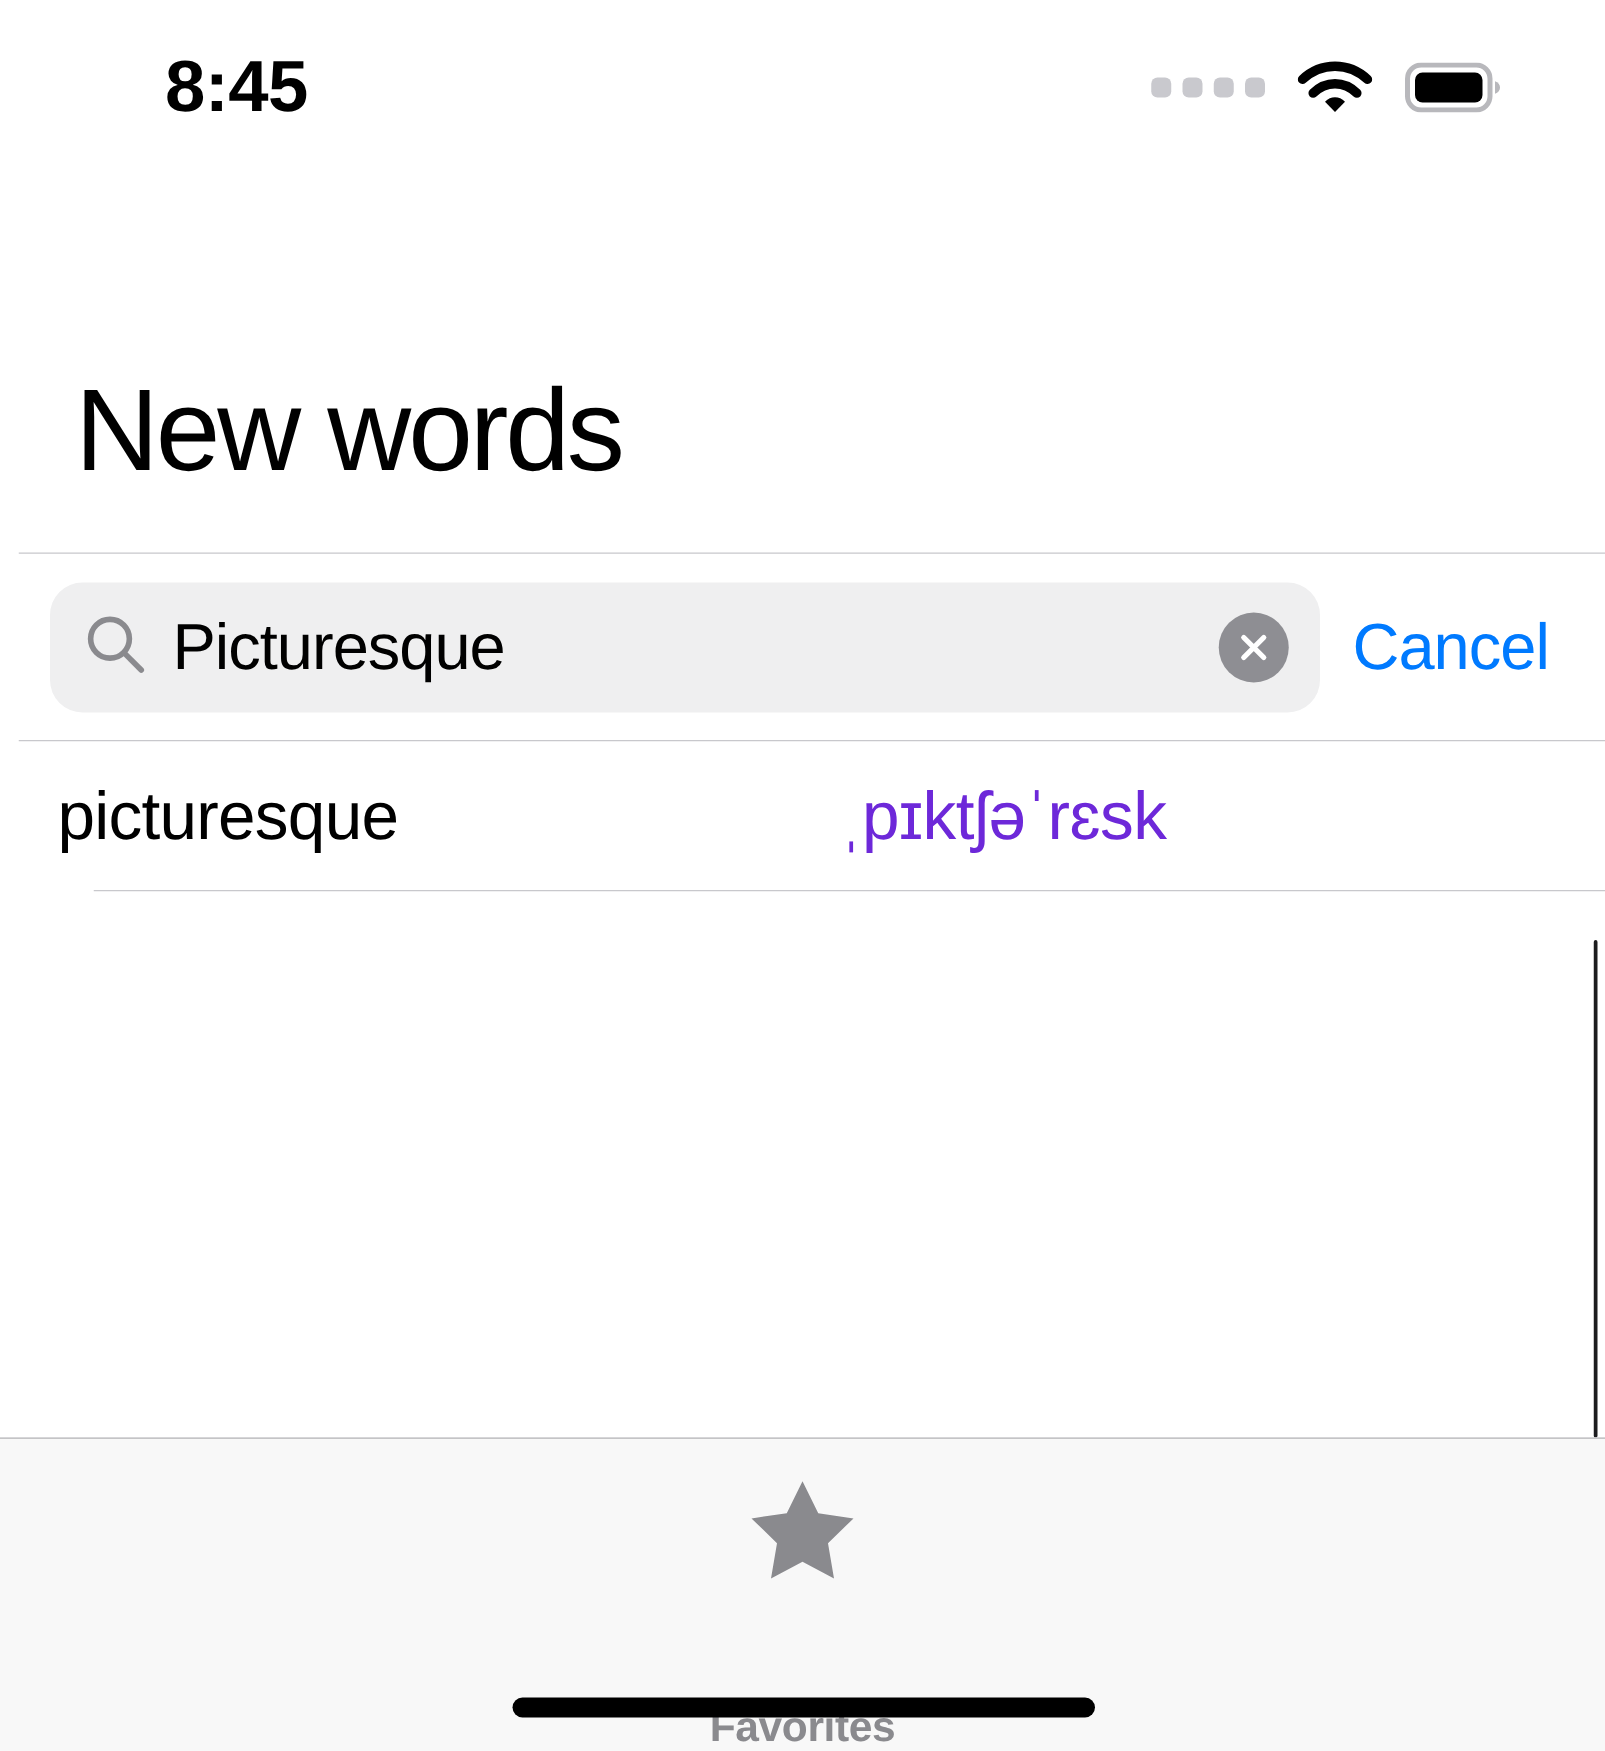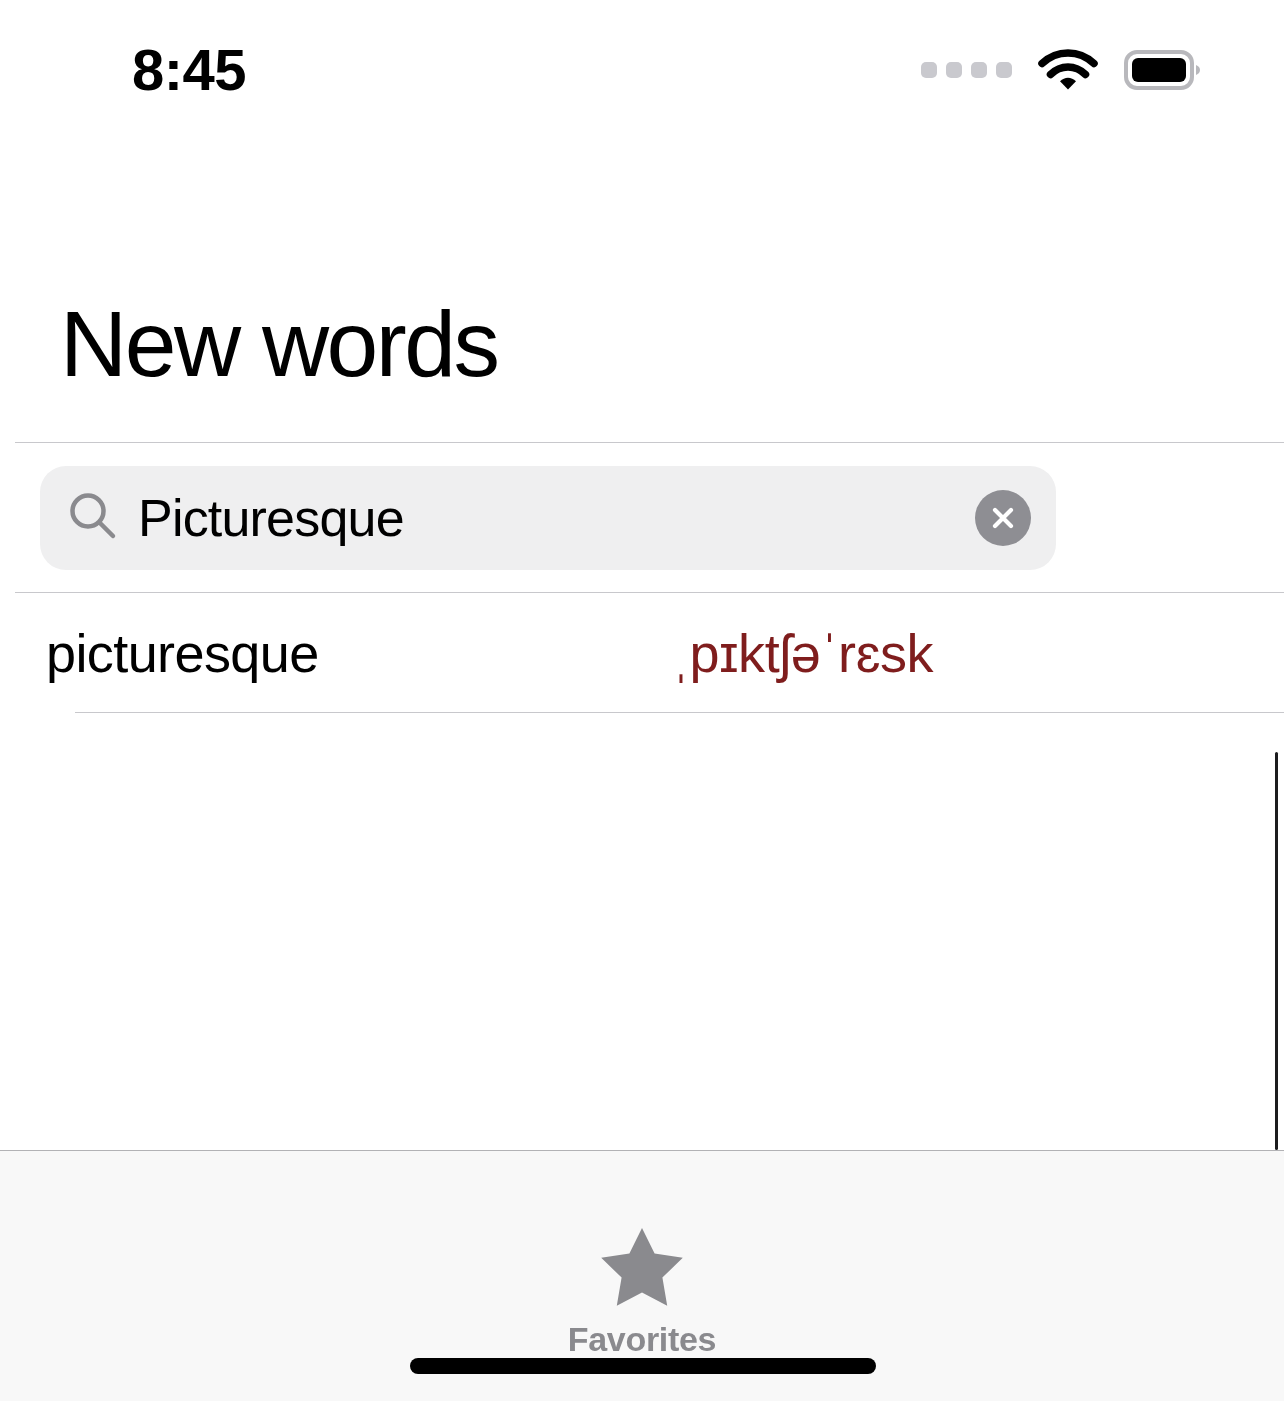--- a/index.html
+++ b/index.html
@@ -104,21 +104,21 @@
     display:flex; align-items:center;
     cursor:pointer;
   }
   .result-word {
     position:absolute; left:46px;
     font-size:54px; color:#000;
     letter-spacing:-0.6px; line-height:60px;
   }
   .result-ipa {
     position:absolute; left:672px;
-    font-size:54px; color:#7f1d1d;
+    font-size:54px; color:#6d28d9;
     letter-spacing:-0.4px; line-height:60px;
   }
   .row-separator {
     position:absolute; left:75px; bottom:0;
     width:1209px; height:1px; background:#c8c8cc;
   }
 
   
   .scroll-indicator {
     position:absolute; right:6px; top:752px;
@@ -130,21 +130,21 @@
   .tab-bar {
     position:absolute; left:0; top:1150px;
     width:1284px; height:251px;
     background:#f8f8f8;
     border-top:1px solid #b2b2b5;
     display:flex;
   }
   .tab-item {
     flex:1 1 0;
     display:flex; flex-direction:column;
-    align-items:center; justify-content:center;
+    align-items:center; justify-content:space-between;
     padding-top:34px;
     cursor:pointer;
   }
   .tab-icon { height:78px; display:flex; align-items:center; justify-content:center; }
   .tab-icon svg { display:block; }
   .tab-label {
     margin-top:14px;
     font-size:34px; font-weight:bold;
     letter-spacing:-0.3px; line-height:38px;
   }
@@ -199,20 +199,21 @@
           <path d="M33.5 33.5L47 47" stroke="#8a8a8e" stroke-width="4.5" stroke-linecap="round"></path>
         </svg>
       </span>
       <span class="search-value">Picturesque</span>
       <button class="clear-btn">
         <svg viewBox="0 0 30 30" fill="none">
           <path d="M7 7l16 16M23 7L7 23" stroke="#ffffff" stroke-width="4.2" stroke-linecap="round"></path>
         </svg>
       </button>
     </div>
+    <button class="cancel-btn">Cancel</button>
   </div>
   <div class="divider-search"></div>
 
   <div class="results">
     <div class="result-row">
       <span class="result-word">picturesque</span>
       <span class="result-ipa">ˌpɪktʃəˈrɛsk</span>
       <span class="row-separator"></span>
     </div>
   </div>

